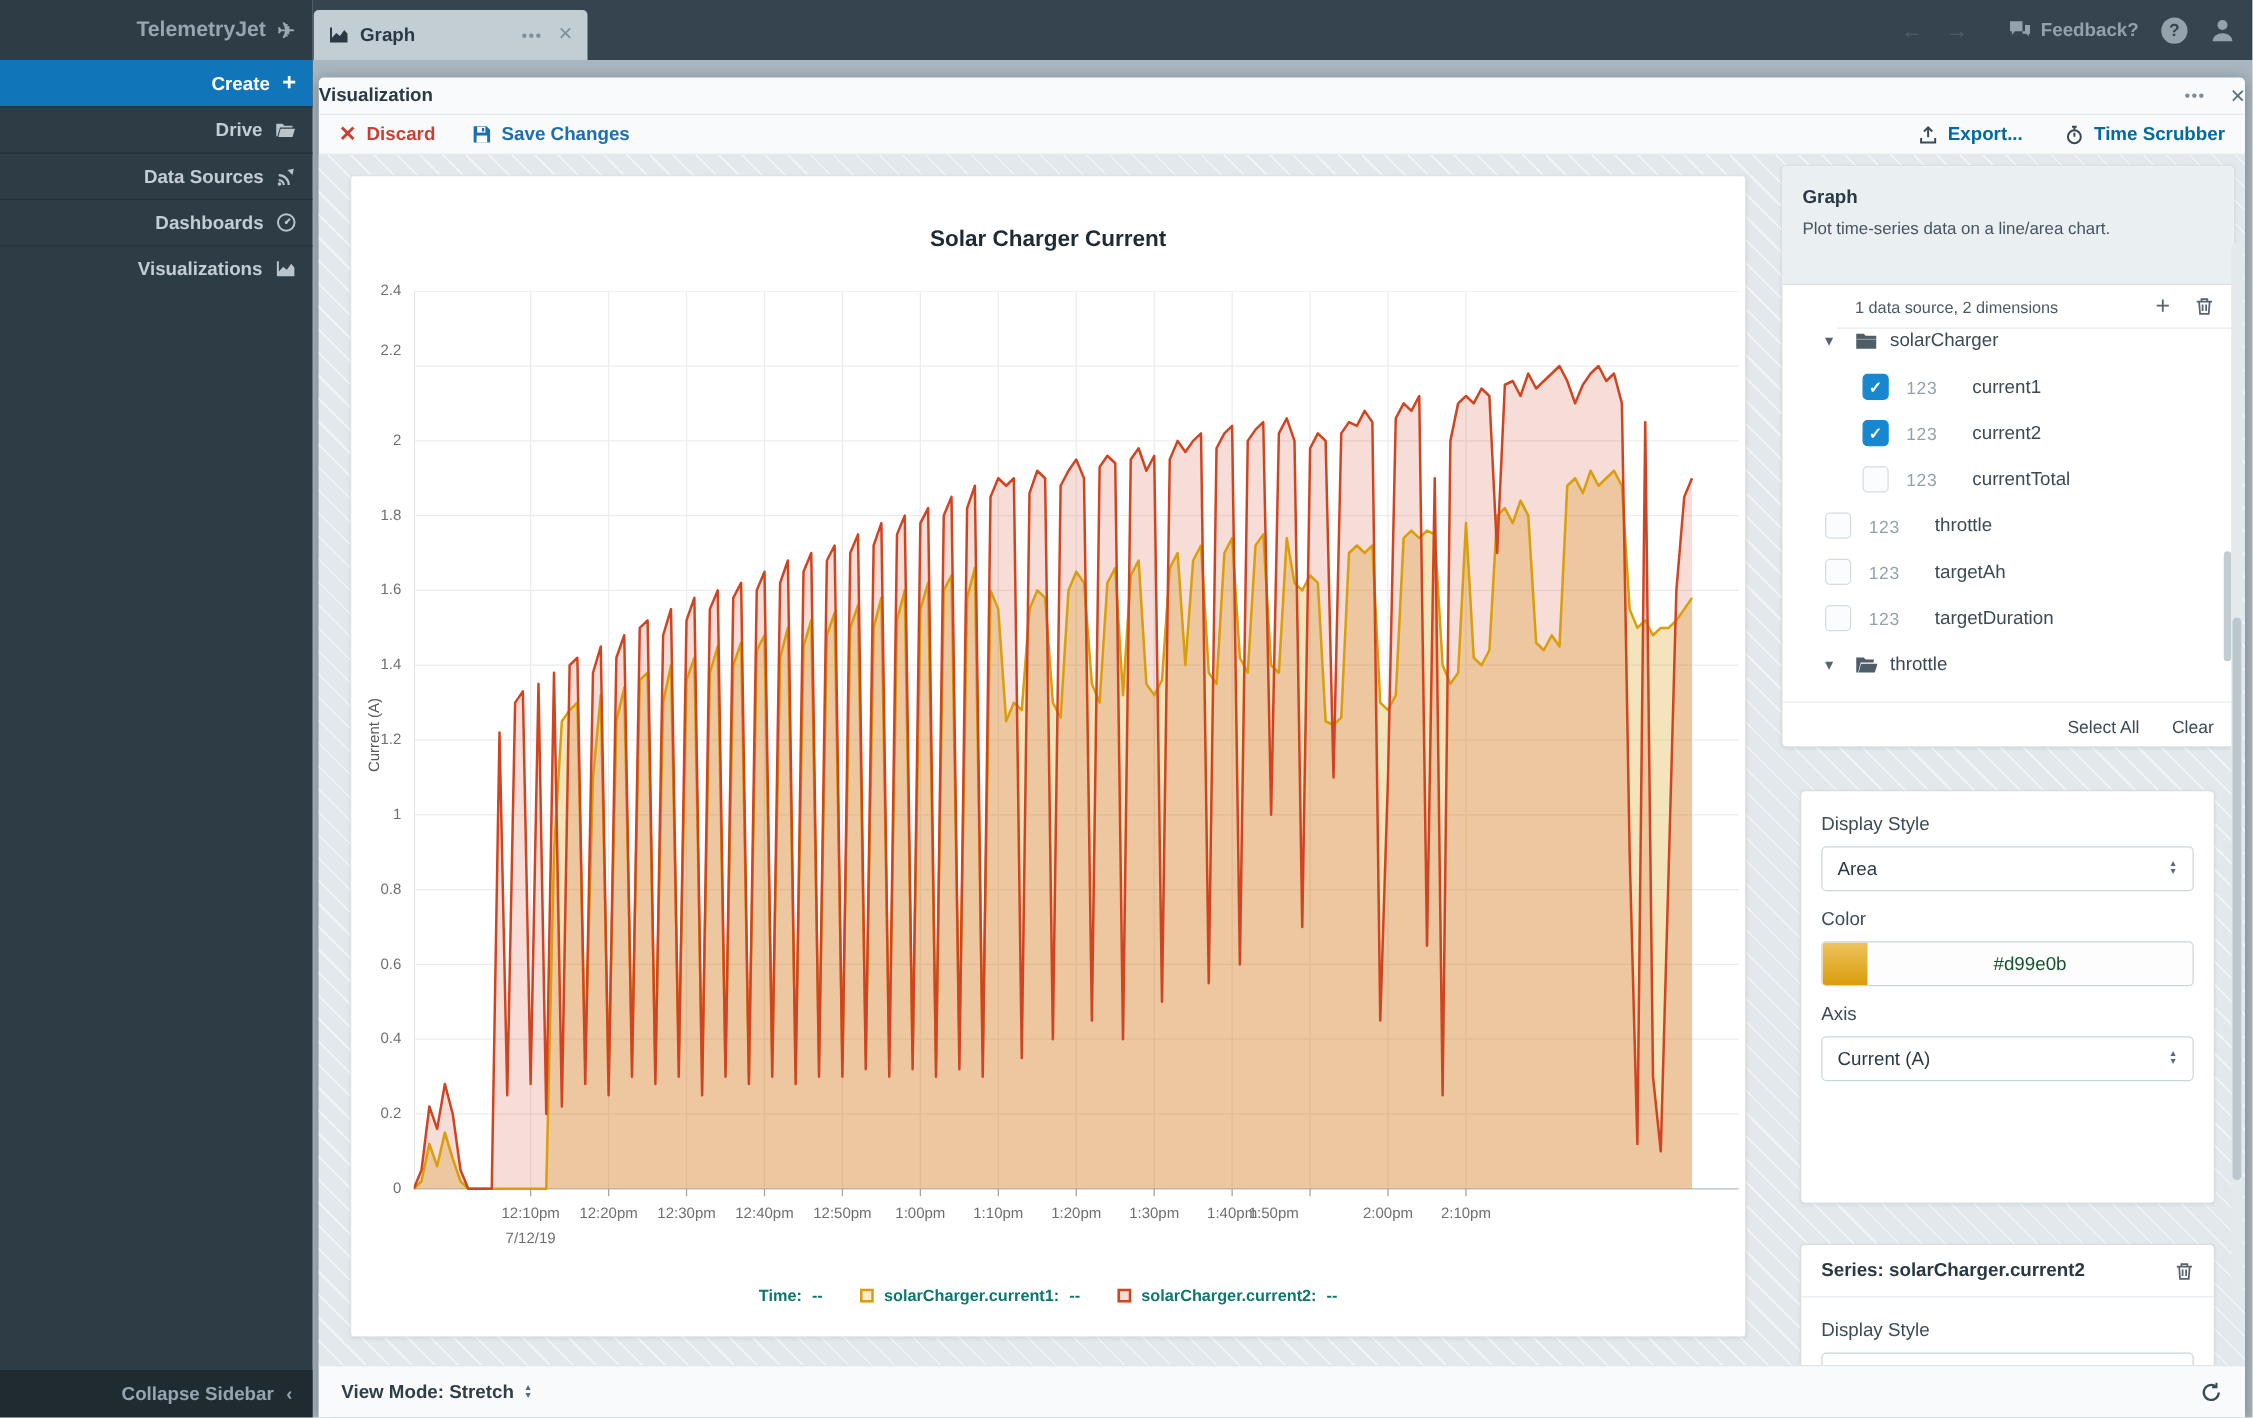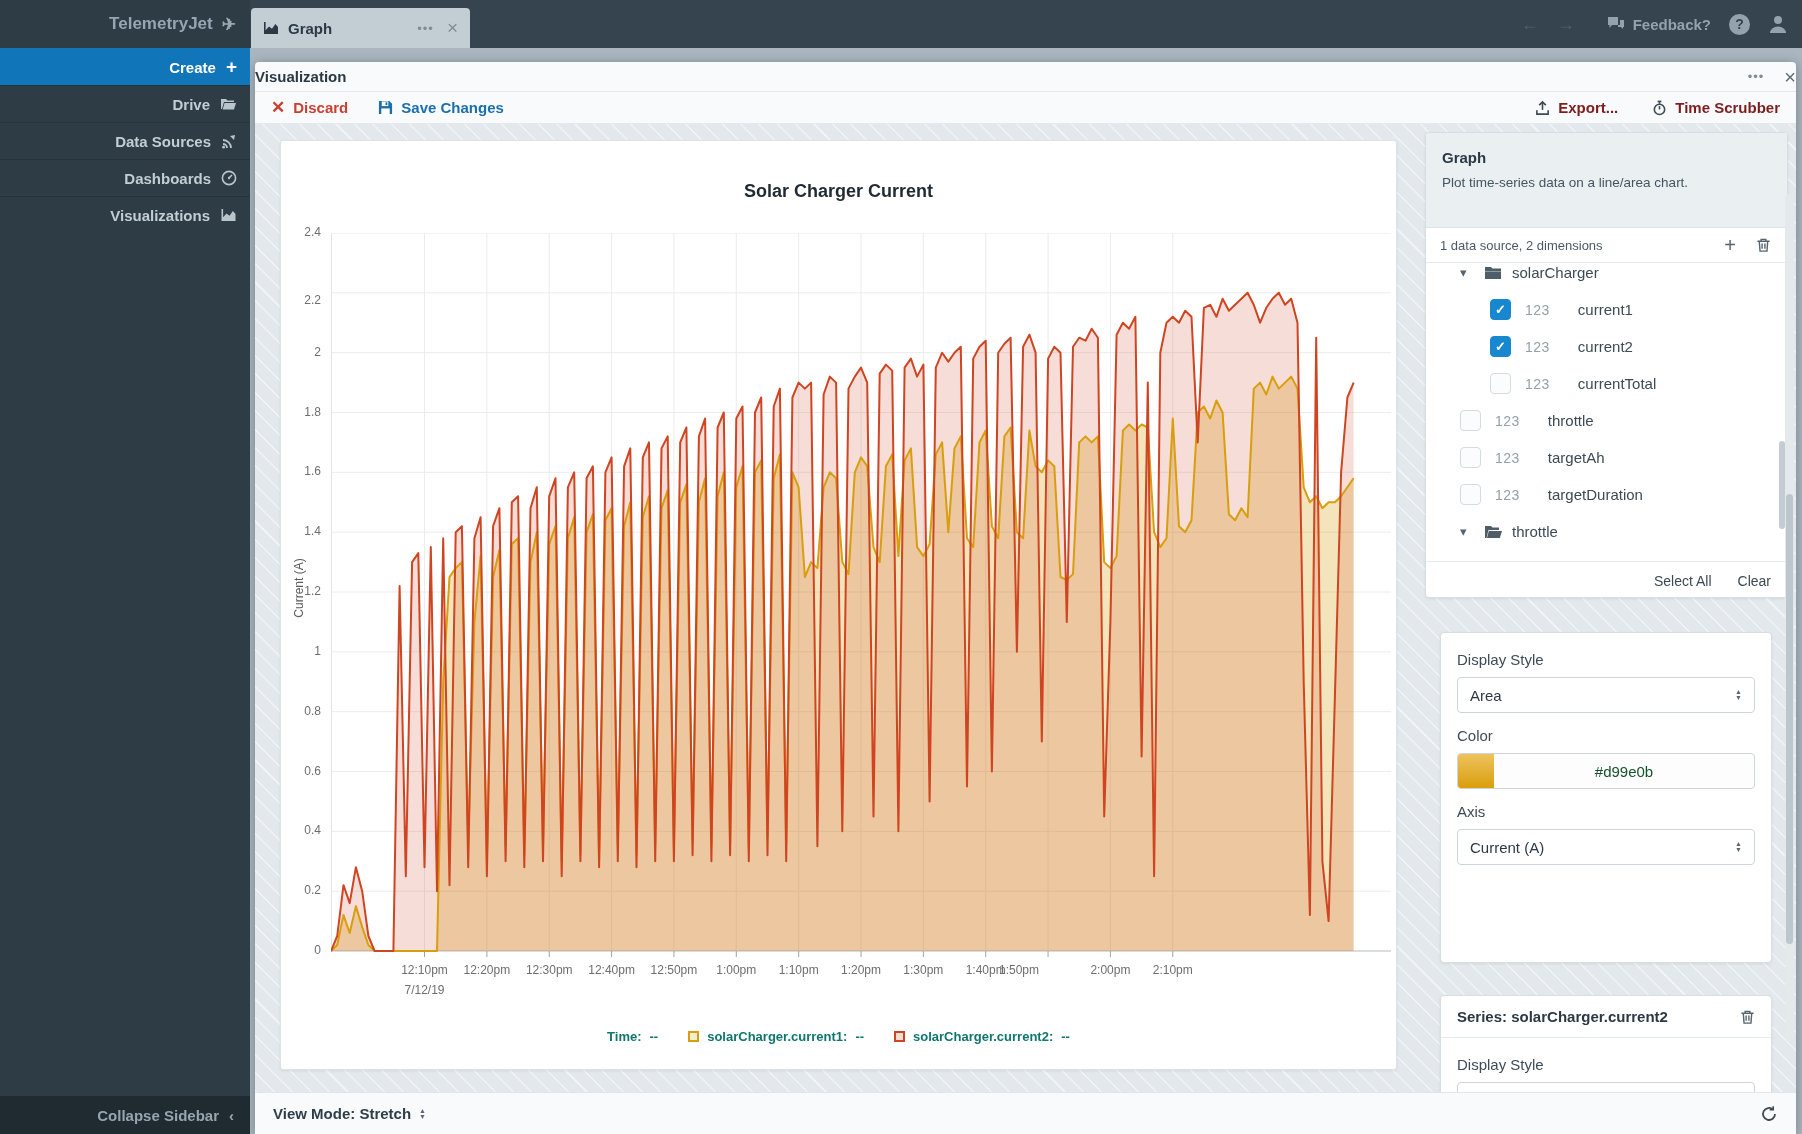--- a/index.html
+++ b/index.html
@@ -34,21 +34,21 @@
   .win-header { position:absolute; left:0; right:0; top:0; height:30px; display:flex; align-items:center; padding:0 0; border-bottom:1px solid #e3e9ec; }
   .win-title { font-size:15px; font-weight:700; color:#2b3945; flex:1; }
   .win-dots { color:#7d8c96; font-size:13px; letter-spacing:1px; cursor:pointer; margin-right:20px; }
   .win-x { color:#5d6d78; font-size:20px; line-height:18px; cursor:pointer; }
   .toolbar { position:absolute; left:0; right:0; top:30px; height:32px; display:flex; align-items:center; padding:0 16px; border-bottom:1px solid #e3e9ec; gap:30px; }
   .tool-btn { display:flex; align-items:center; gap:8px; font-size:15px; font-weight:600; cursor:pointer; }
   .discard { color:#cb3f33; }
   .discard .x-ic { font-size:17px; font-weight:700; }
   .save { color:#1b6fae; }
   .tool-right { margin-left:auto; display:flex; gap:34px; }
-  .tool-dark { color:#7f1d1d;align-items:center; }
+  .tool-dark { color:#0369a1;align-items:center; }
 
   .content { position:absolute; left:0; right:0; top:62px; bottom:42px; overflow:hidden;
     background:#e2e8eb;
     background-image:repeating-linear-gradient(45deg, rgba(255,255,255,.5) 0 1.5px, transparent 1.5px 13px); }
 
   .bottombar { position:absolute; left:0; right:0; bottom:0; height:42px; background:#f8fafb; border-top:1px solid #dfe5e9; display:flex; align-items:center; padding:0 18px; }
   .viewmode { display:flex; align-items:center; gap:8px; font-size:15px; font-weight:600; color:#2f3e48; cursor:pointer; }
   .refresh { margin-left:auto; cursor:pointer; }
 
   .caret { display:inline-flex; flex-direction:column; font-size:7px; line-height:6px; color:#5b6a74; }
@@ -63,21 +63,21 @@
   .xdate { position:absolute; width:80px; text-align:center; font-size:12px; color:#6e6e6e; top:842px; }
   .legend { position:absolute; left:0; right:0; top:888px; display:flex; justify-content:center; align-items:center; gap:30px; font-size:13px; font-weight:700; color:#0f766e; }
   .leg-item { display:flex; align-items:center; gap:8px; }
   .leg-swatch { width:11px; height:11px; border:2px solid #999; }
 
   
   .datasrc-card { position:absolute; left:1170px; top:8px; width:363px; height:466px; background:#fff; border:1px solid #d7dfe3; border-radius:4px; box-shadow:0 1px 3px rgba(0,0,0,.07); overflow:hidden; }
   .ds-info { height:95px; background:#eaeff2; border-bottom:1px solid #dbe3e7; padding:16px 16px; }
   .ds-info-title { font-size:15px; font-weight:700; color:#2b3945; }
   .ds-info-desc { font-size:13.5px; color:#45545f; margin-top:9px; }
-  .ds-counts { height:35px; display:flex; align-items:center; padding:0 16px 0 14px; border-bottom:1px solid #e6ebef; }
+  .ds-counts { height:35px; display:flex; align-items:center; padding:0 16px 0 14px; border-bottom:1px solid #e6ebef;margin-left:44px; }
   .ds-counts-label { font-size:13px; color:#4a5a64; flex:1; }
   .ds-plus { font-size:20px; color:#55646e; font-weight:400; cursor:pointer; margin-right:20px; }
   .tree { position:relative; height:298px; overflow:hidden; }
   .tree-inner { margin-top:-9px; }
   .trow { height:37px; display:flex; align-items:center; font-size:15px; color:#3c4a54; cursor:pointer; }
   .trow .chev { color:#55646e; font-size:13px; width:16px; margin-right:8px; cursor:pointer; }
   .trow.f0 { padding-left:34px; }
   .trow.lvl1 { padding-left:64px; }
   .trow.s0 { padding-left:34px; }
   .cb { width:21px; height:21px; border-radius:4px; display:flex; align-items:center; justify-content:center; font-size:13px; font-weight:700; margin-right:14px; cursor:pointer; }
@@ -316,21 +316,21 @@
           <span class="ytick" style="top: 742.167px;">0.2</span>
           <span class="ytick" style="top: 682.333px;">0.4</span>
           <span class="ytick" style="top: 622.5px;">0.6</span>
           <span class="ytick" style="top: 562.667px;">0.8</span>
           <span class="ytick" style="top: 502.833px;">1</span>
           <span class="ytick" style="top: 443px;">1.2</span>
           <span class="ytick" style="top: 383.167px;">1.4</span>
           <span class="ytick" style="top: 323.333px;">1.6</span>
           <span class="ytick" style="top: 263.5px;">1.8</span>
           <span class="ytick" style="top: 203.667px;">2</span>
-          <span class="ytick" style="top: 152px;">2.2</span>
+          <span class="ytick" style="top: 132px;">2.2</span>
           <span class="ytick" style="top: 84px;">2.4</span>
           <span class="xtick" style="left: 103.529px;">12:10pm</span>
           <span class="xdate" style="left: 103.529px;">7/12/19</span>
           <span class="xtick" style="left: 165.882px;">12:20pm</span>
           <span class="xtick" style="left: 228.235px;">12:30pm</span>
           <span class="xtick" style="left: 290.588px;">12:40pm</span>
           <span class="xtick" style="left: 352.941px;">12:50pm</span>
           <span class="xtick" style="left: 415.294px;">1:00pm</span>
           <span class="xtick" style="left: 477.647px;">1:10pm</span>
           <span class="xtick" style="left: 540px;">1:20pm</span>

